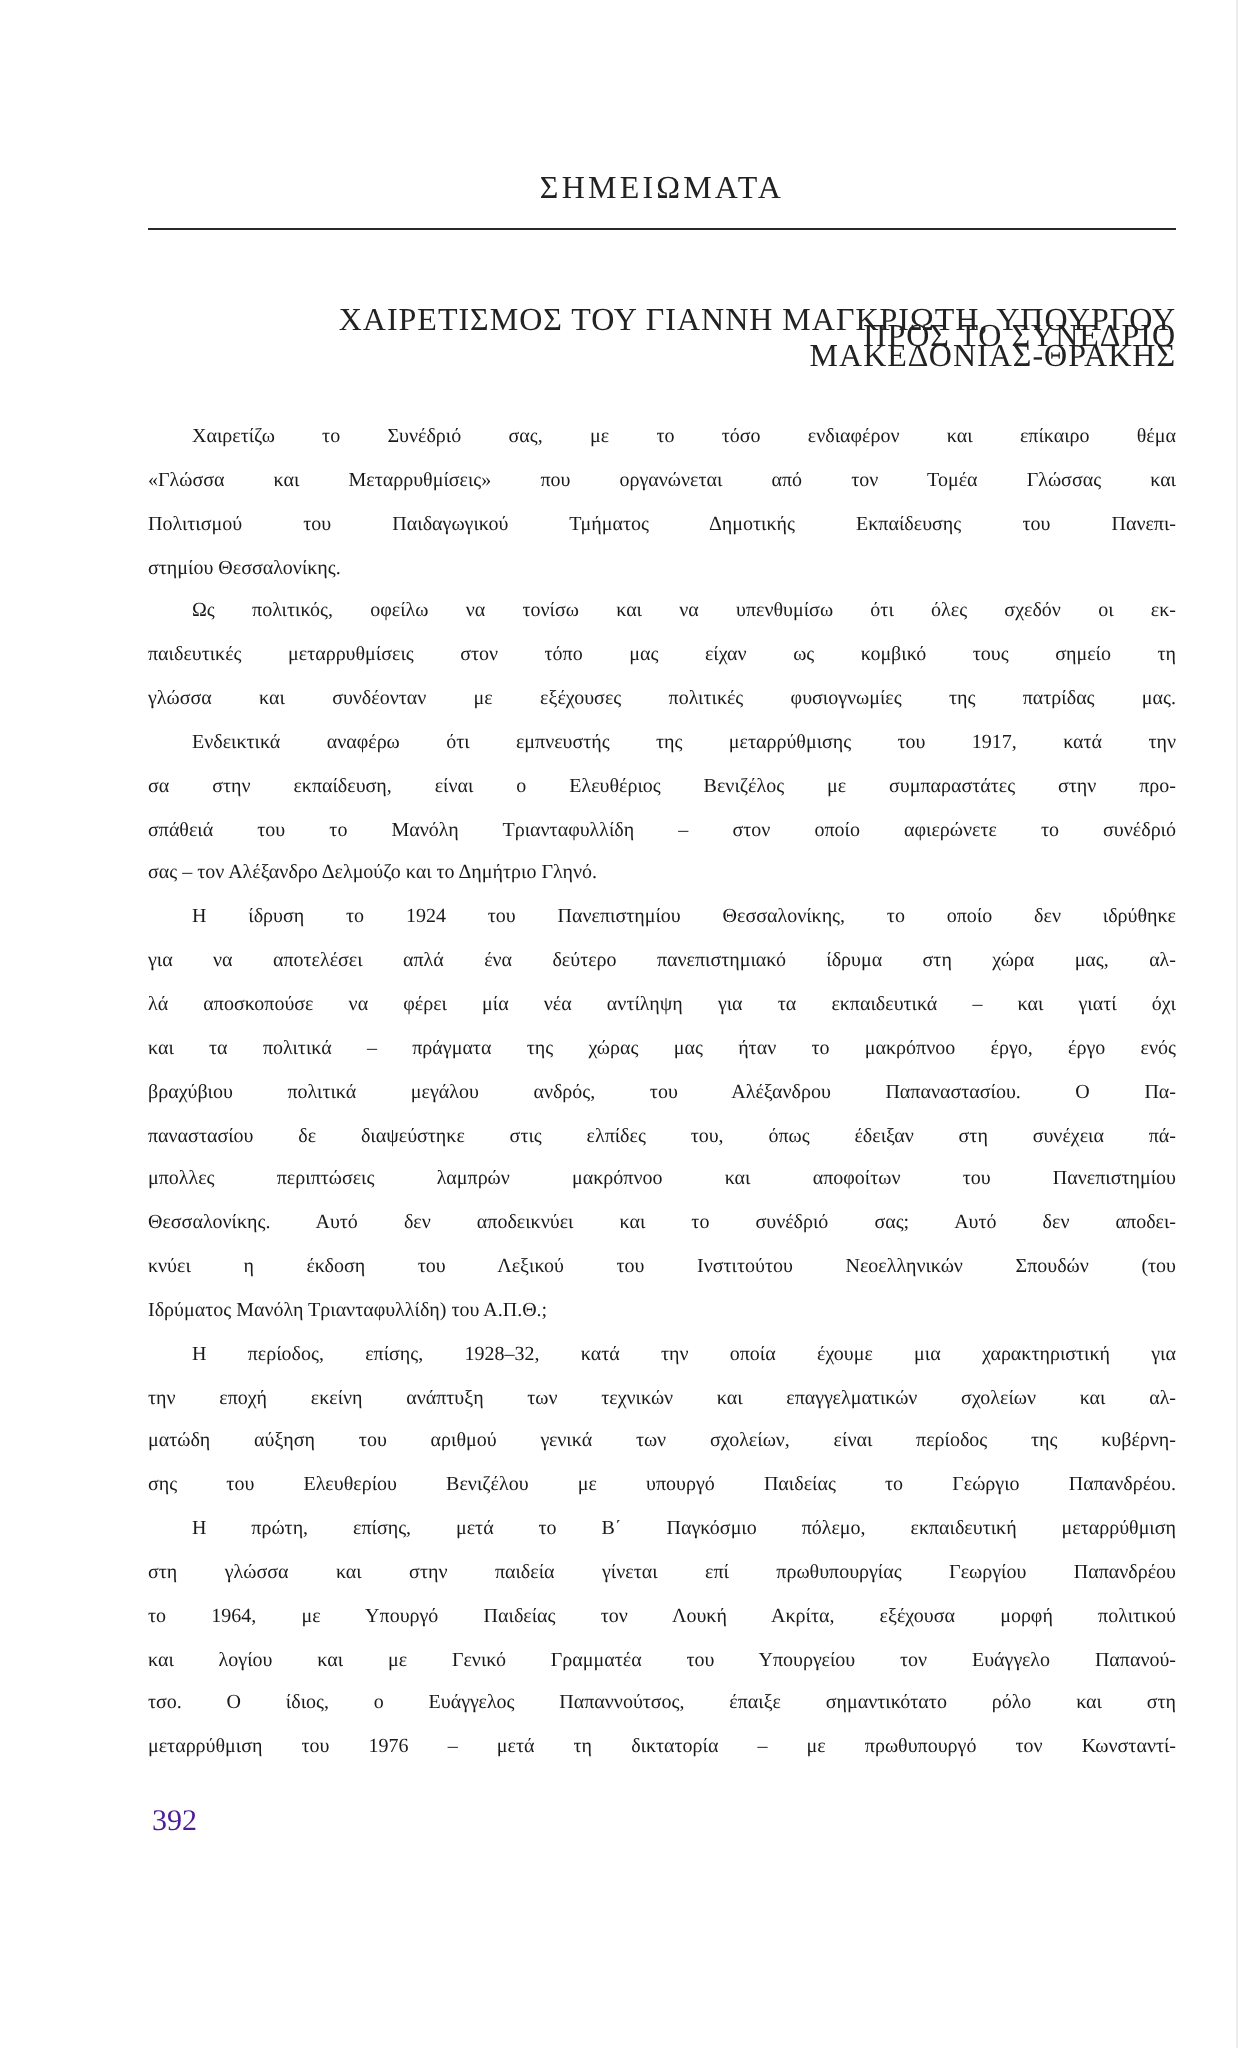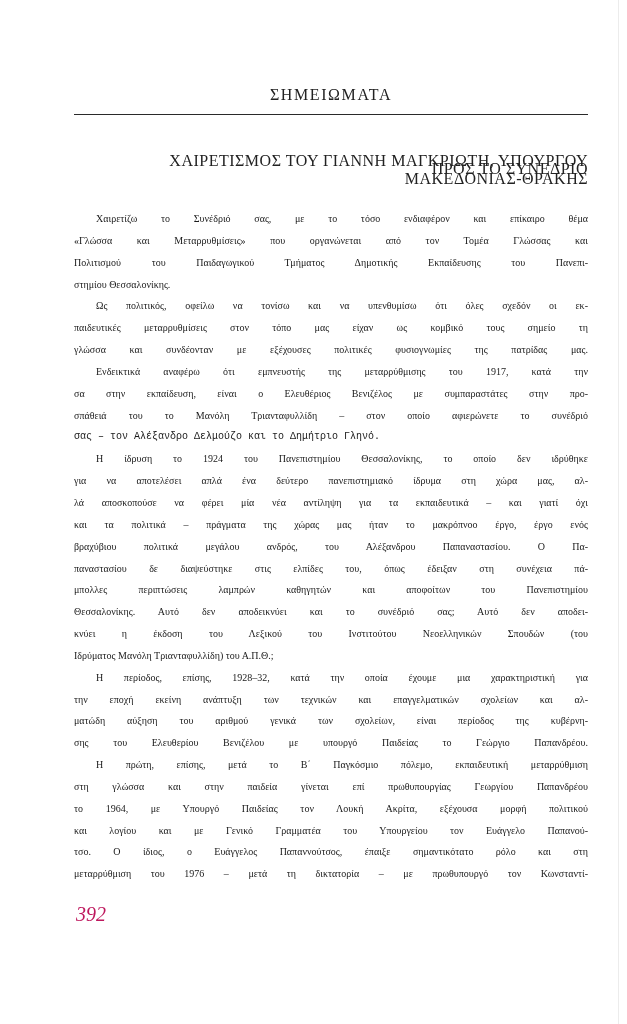--- a/index.html
+++ b/index.html
@@ -33,21 +33,21 @@
       font-size: 10px; line-height: 21.85px;
     }
     .line {
       display: block; white-space: nowrap; text-align: justify;
       text-align-last: justify; height: 21.85px;
     }
     .line.last { text-align-last: left; }
     .line.indent { padding-left: 22px; }
     .page-number {
       position: absolute; left: 76px; top: 903px;
-      font-style: italic; font-size: 20px; color: #be185d;
+      font-size: 15px; color: #4c1d95;
     }
   </style>
 </head>
 <body>
 
 <div class="page-edge"></div>
 
 <div class="running-head">ΣΗΜΕΙΩΜΑΤΑ</div>
 <div class="head-rule"></div>
 
@@ -58,28 +58,28 @@
   <span class="line indent" style="white-space: nowrap; overflow: hidden;">Χαιρετίζω το Συνέδριό σας, με το τόσο ενδιαφέρον και επίκαιρο θέμα</span>
   <span class="line" style="white-space: nowrap; overflow: hidden;">«Γλώσσα και Μεταρρυθμίσεις» που οργανώνεται από τον Τομέα Γλώσσας και</span>
   <span class="line" style="white-space: nowrap; overflow: hidden;">Πολιτισμού του Παιδαγωγικού Τμήματος Δημοτικής Εκπαίδευσης του Πανεπι-</span>
   <span class="line last" style="white-space: nowrap; overflow: hidden;">στημίου Θεσσαλονίκης.</span>
   <span class="line indent" style="white-space: nowrap; overflow: hidden;">Ως πολιτικός, οφείλω να τονίσω και να υπενθυμίσω ότι όλες σχεδόν οι εκ-</span>
   <span class="line" style="white-space: nowrap; overflow: hidden;">παιδευτικές μεταρρυθμίσεις στον τόπο μας είχαν ως κομβικό τους σημείο τη</span>
   <span class="line" style="white-space: nowrap; overflow: hidden;">γλώσσα και συνδέονταν με εξέχουσες πολιτικές φυσιογνωμίες της πατρίδας μας.</span>
   <span class="line indent" style="white-space: nowrap; overflow: hidden;">Ενδεικτικά αναφέρω ότι εμπνευστής της μεταρρύθμισης του 1917, κατά την</span>
   <span class="line" style="white-space: nowrap; overflow: hidden;">σα στην εκπαίδευση, είναι ο Ελευθέριος Βενιζέλος με συμπαραστάτες στην προ-</span>
   <span class="line" style="white-space: nowrap; overflow: hidden;">σπάθειά του το Μανόλη Τριανταφυλλίδη – στον οποίο αφιερώνετε το συνέδριό</span>
-  <span class="line last" style="white-space: nowrap; overflow: hidden; font-family: Liberation Mono, monospace;">σας – τον Αλέξανδρο Δελμούζο και το Δημήτριο Γληνό.</span>
+  <span class="line last" style="white-space: nowrap; overflow: hidden;">σας – τον Αλέξανδρο Δελμούζο και το Δημήτριο Γληνό.</span>
   <span class="line indent" style="white-space: nowrap; overflow: hidden;">Η ίδρυση το 1924 του Πανεπιστημίου Θεσσαλονίκης, το οποίο δεν ιδρύθηκε</span>
   <span class="line" style="white-space: nowrap; overflow: hidden;">για να αποτελέσει απλά ένα δεύτερο πανεπιστημιακό ίδρυμα στη χώρα μας, αλ-</span>
   <span class="line" style="white-space: nowrap; overflow: hidden;">λά αποσκοπούσε να φέρει μία νέα αντίληψη για τα εκπαιδευτικά – και γιατί όχι</span>
   <span class="line" style="white-space: nowrap; overflow: hidden;">και τα πολιτικά – πράγματα της χώρας μας ήταν το μακρόπνοο έργο, έργο ενός</span>
   <span class="line" style="white-space: nowrap; overflow: hidden;">βραχύβιου πολιτικά μεγάλου ανδρός, του Αλέξανδρου Παπαναστασίου. Ο Πα-</span>
   <span class="line" style="white-space: nowrap; overflow: hidden;">παναστασίου δε διαψεύστηκε στις ελπίδες του, όπως έδειξαν στη συνέχεια πά-</span>
-  <span class="line" style="white-space: nowrap; overflow: hidden;">μπολλες περιπτώσεις λαμπρών καθηγητών και αποφοίτων του Πανεπιστημίου</span>
+  <span class="line" style="white-space: nowrap; overflow: hidden;">μπολλες περιπτώσεις λαμπρών μακρόπνοο και αποφοίτων του Πανεπιστημίου</span>
   <span class="line" style="white-space: nowrap; overflow: hidden;">Θεσσαλονίκης. Αυτό δεν αποδεικνύει και το συνέδριό σας; Αυτό δεν αποδει-</span>
   <span class="line" style="white-space: nowrap; overflow: hidden;">κνύει η έκδοση του Λεξικού του Ινστιτούτου Νεοελληνικών Σπουδών (του</span>
   <span class="line last" style="white-space: nowrap; overflow: hidden;">Ιδρύματος Μανόλη Τριανταφυλλίδη) του Α.Π.Θ.;</span>
   <span class="line indent" style="white-space: nowrap; overflow: hidden;">Η περίοδος, επίσης, 1928–32, κατά την οποία έχουμε μια χαρακτηριστική για</span>
   <span class="line" style="white-space: nowrap; overflow: hidden;">την εποχή εκείνη ανάπτυξη των τεχνικών και επαγγελματικών σχολείων και αλ-</span>
   <span class="line" style="white-space: nowrap; overflow: hidden;">ματώδη αύξηση του αριθμού γενικά των σχολείων, είναι περίοδος της κυβέρνη-</span>
   <span class="line" style="white-space: nowrap; overflow: hidden;">σης του Ελευθερίου Βενιζέλου με υπουργό Παιδείας το Γεώργιο Παπανδρέου.</span>
   <span class="line indent" style="white-space: nowrap; overflow: hidden;">Η πρώτη, επίσης, μετά το Β΄ Παγκόσμιο πόλεμο, εκπαιδευτική μεταρρύθμιση</span>
   <span class="line" style="white-space: nowrap; overflow: hidden;">στη γλώσσα και στην παιδεία γίνεται επί πρωθυπουργίας Γεωργίου Παπανδρέου</span>
   <span class="line" style="white-space: nowrap; overflow: hidden;">το 1964, με Υπουργό Παιδείας τον Λουκή Ακρίτα, εξέχουσα μορφή πολιτικού</span>

